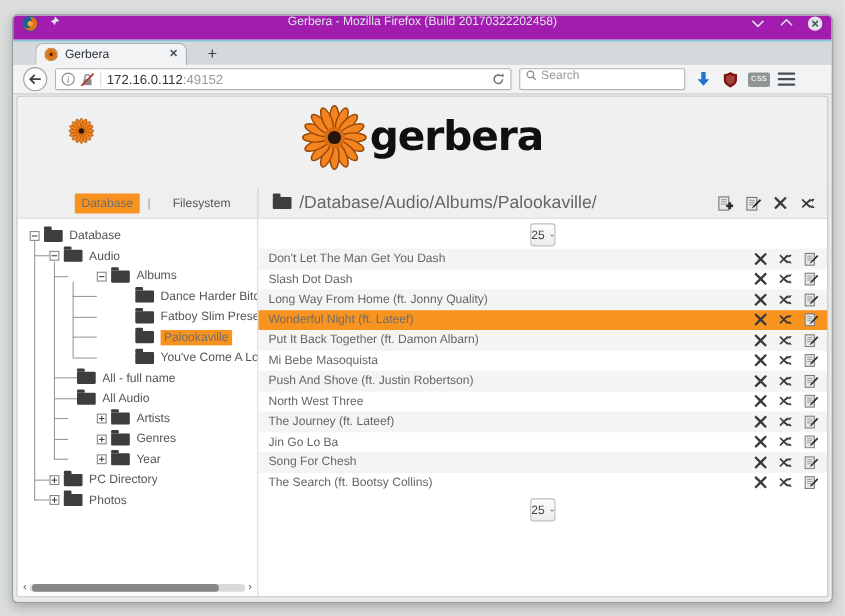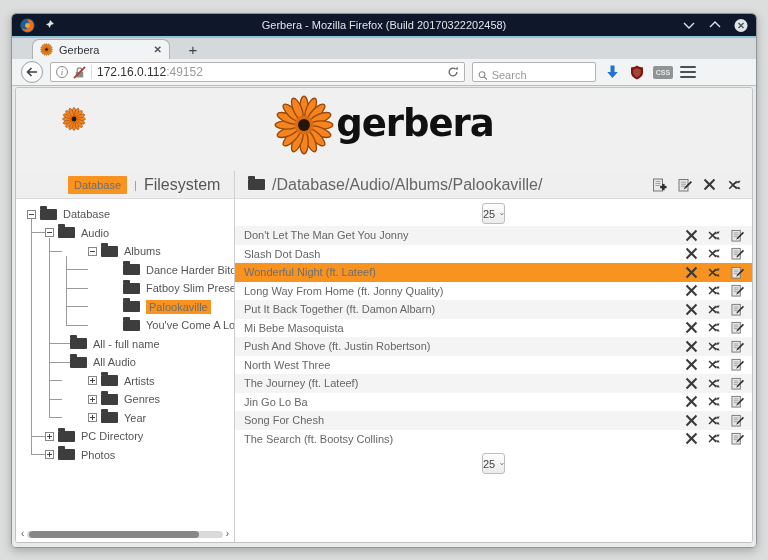--- a/index.html
+++ b/index.html
@@ -12,22 +12,22 @@
 
   
   .window{
     position:absolute; left:11px; top:13px; width:746px; height:535px;
     border:1px solid #8d959b; border-radius:5px;
     box-shadow:0 3px 10px rgba(0,0,0,.25);
     background:#f2f3f4; overflow:hidden;
     display:flex; flex-direction:column;
   }
   .titlebar{
-    height:22px; background:#0f172a; border-radius:4px 4px 0 0;
-    display:flex; align-items:center; padding:0 8px; position:relative;
+    height:22px; background:#a21caf; border-radius:4px 4px 0 0;
+    display:flex; align-items:flex-start; padding:0 8px; position:relative;
     flex:none;
     text-decoration:underline;
   }
   .titlebar .ffx{ width:15px; height:15px; flex:none; }
   .titlebar .pin{ width:12px; height:12px; margin-left:8px; flex:none; }
   .win-title{
     position:absolute; left:0; right:0; text-align:center;
     font-size:11px; color:#dfe4e8;
   }
   .win-controls{ margin-left:auto; display:flex; gap:12px; align-items:center; z-index:2; }
@@ -65,22 +65,22 @@
   }
   .info-i{
     width:12px; height:12px; border:1px solid #8a8a8a; border-radius:50%;
     font-size:9px; color:#777; display:flex; align-items:center; justify-content:center;
     font-style:italic; font-family:"Liberation Serif",serif; flex:none;
   }
   .url-sep{ width:1px; height:14px; background:#ddd; flex:none; }
   .url-text{ font-size:12px; color:#333; white-space:nowrap; overflow:hidden; flex:1; }
   .url-text .port{ color:#9a9a9a; }
   .search-field{
-    width:124px; height:20px; background:#fff; border:1px solid #b3b3b3;
-    border-radius:2px; display:flex; align-items:flex-end; padding:0 5px; gap:4px; flex:none;
+    width:151px; height:20px; background:#fff; border:1px solid #b3b3b3;
+    border-radius:2px; display:flex; align-items:flex-start; padding:0 5px; gap:4px; flex:none;
   }
   .search-field input{
     border:none; outline:none; width:100%; font-size:11px; color:#444;
     font-family:"Liberation Sans",sans-serif; background:transparent;
   }
   .search-field input::placeholder{ color:#999; }
   .nav-ico{ width:18px; height:18px; display:flex; align-items:center; justify-content:center; flex:none; }
   .css-badge{
     width:20px; height:13px; background:#909494; border-radius:2px;
     color:#e8e8e8; font-size:7px; font-weight:bold;
@@ -107,21 +107,21 @@
     font-size:37px; font-weight:600; color:#101010; letter-spacing:-1px;
     font-family:"DejaVu Sans","Liberation Sans",sans-serif;
   }
 
   .tabs-band{ height:28px; display:flex; flex:none; background:#efefef; border-bottom:1px solid #dcdcdc; }
   .tabs-side{ width:219px; flex:none; border-right:1px solid #cfcfcf; display:flex; align-items:center; padding-left:52px; gap:7px; }
   .db-tab{
     background:#f7931e; color:#6e6e6e; font-size:11px; padding:3px 6px; border-radius:1px;
   }
   .tab-sep{ color:#999; font-size:11px; }
-  .fs-tab{ color:#555; font-size:16px; }
+  .fs-tab{ color:#555; font-size:11px;margin-left:13px; }
   .breadcrumb-cell{ flex:1; display:flex; align-items:center; padding:0 9px; gap:7px; }
   .crumb-text{ font-size:16px; color:#666; flex:1; white-space:nowrap; overflow:hidden; }
   .tool-icons{ display:flex; gap:8px; align-items:center; }
   .ico-btn{ width:17px; height:15px; display:flex; align-items:center; justify-content:center; }
 
   .body-band{ flex:1; display:flex; min-height:0; }
   .sidebar{ width:219px; flex:none; border-right:1px solid #cfcfcf; display:flex; flex-direction:column; background:#fff; }
   .tree{ flex:1; position:relative; padding-top:6px; overflow:hidden; }
   .rail,.stub{ position:absolute; background:#9a9a9a; }
   .rail{ width:1px; }
@@ -457,81 +457,81 @@
         <div class="main">
           <div class="pagesel">
             <span>25</span>
             <svg width="9" height="6" viewBox="0 0 9 6">
                 <polyline points="1,1 4.5,5 8,1" fill="none" stroke="#333" stroke-width="1.5"></polyline>
               </svg>
           </div>
 
           <div class="rows">
             <div class="row">
-              <span class="rtitle">Don't Let The Man Get You Jonny</span>
+              <span class="rtitle">Don't Let The Man Get You Dash</span>
               <span class="row-icons">
                   <span class="row-ico">
                     <svg width="13" height="13">
                       <use href="#i-x"></use>
                     </svg>
                   </span>
                   <span class="row-ico">
                     <svg width="18" height="13">
                       <use href="#i-xarr"></use>
                     </svg>
                   </span>
                   <span class="row-ico">
                     <svg width="13" height="13">
                       <use href="#i-edit"></use>
                     </svg>
                   </span>
                 </span>
             </div>
             <div class="row">
               <span class="rtitle">Slash Dot Dash</span>
+              <span class="row-icons">
+                  <span class="row-ico">
+                    <svg width="13" height="13">
+                      <use href="#i-x"></use>
+                    </svg>
+                  </span>
+                  <span class="row-ico">
+                    <svg width="18" height="13">
+                      <use href="#i-xarr"></use>
+                    </svg>
+                  </span>
+                  <span class="row-ico">
+                    <svg width="13" height="13">
+                      <use href="#i-edit"></use>
+                    </svg>
+                  </span>
+                </span>
+            </div>
+            <div class="row">
+              <span class="rtitle">Long Way From Home (ft. Jonny Quality)</span>
               <span class="row-icons">
                   <span class="row-ico">
                     <svg width="13" height="13">
                       <use href="#i-x"></use>
                     </svg>
                   </span>
                   <span class="row-ico">
                     <svg width="18" height="13">
                       <use href="#i-xarr"></use>
                     </svg>
                   </span>
                   <span class="row-ico">
                     <svg width="13" height="13">
                       <use href="#i-edit"></use>
                     </svg>
                   </span>
                 </span>
             </div>
             <div class="row sel">
               <span class="rtitle">Wonderful Night (ft. Lateef)</span>
-              <span class="row-icons">
-                  <span class="row-ico">
-                    <svg width="13" height="13">
-                      <use href="#i-x"></use>
-                    </svg>
-                  </span>
-                  <span class="row-ico">
-                    <svg width="18" height="13">
-                      <use href="#i-xarr"></use>
-                    </svg>
-                  </span>
-                  <span class="row-ico">
-                    <svg width="13" height="13">
-                      <use href="#i-edit"></use>
-                    </svg>
-                  </span>
-                </span>
-            </div>
-            <div class="row">
-              <span class="rtitle">Long Way From Home (ft. Jonny Quality)</span>
               <span class="row-icons">
                   <span class="row-ico">
                     <svg width="13" height="13">
                       <use href="#i-x"></use>
                     </svg>
                   </span>
                   <span class="row-ico">
                     <svg width="18" height="13">
                       <use href="#i-xarr"></use>
                     </svg>

